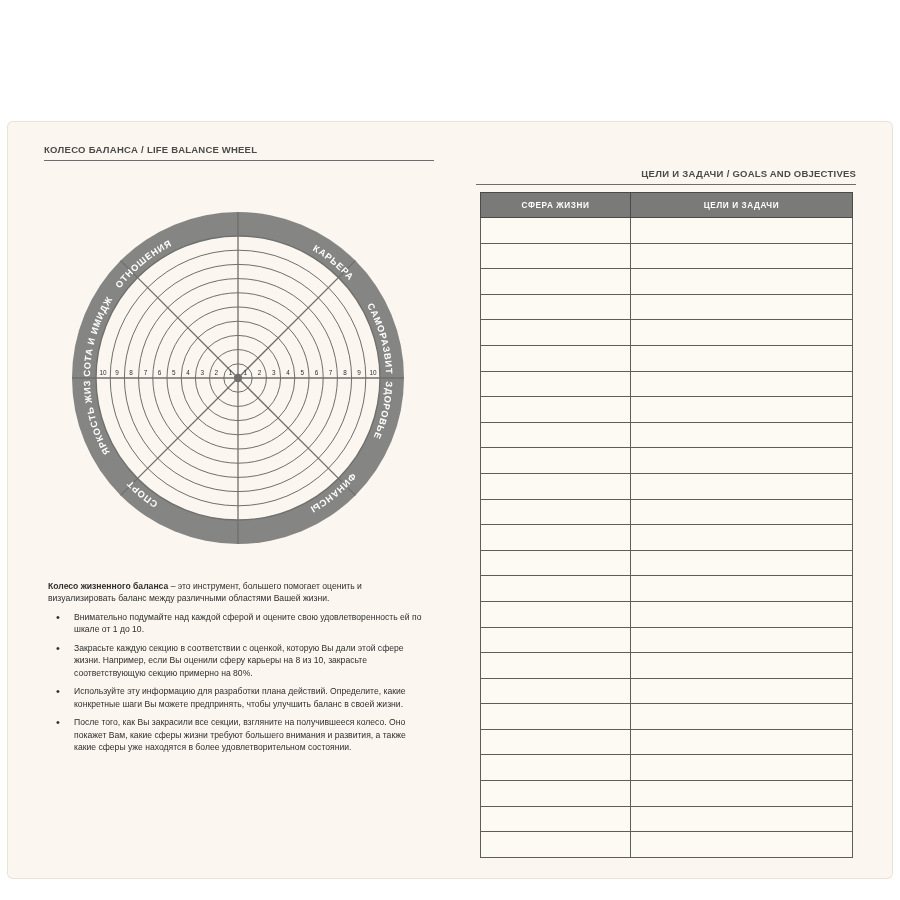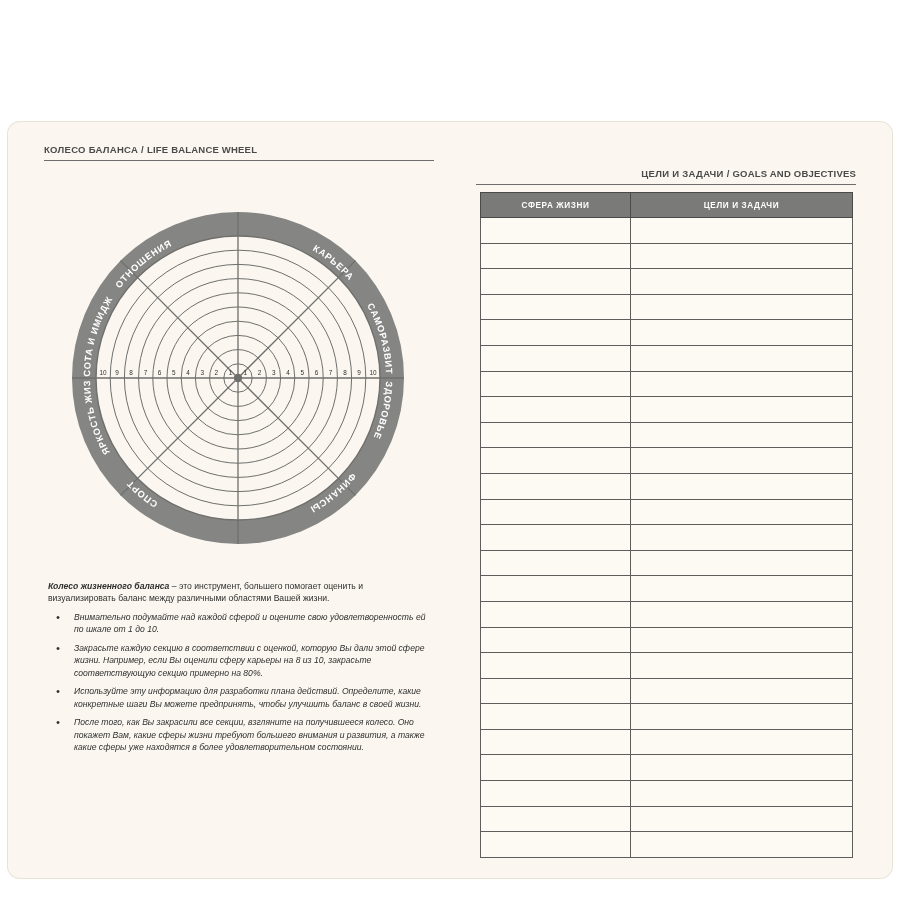--- a/index.html
+++ b/index.html
@@ -13,21 +13,21 @@
     font-family: "Liberation Sans", sans-serif;
     overflow: hidden;
   }
   .page {
     position: absolute;
     left: 8px;
     top: 122px;
     width: 884px;
     height: 756px;
     background: #fbf7f0;
-    border-radius: 12px;
+    border-radius: 5px;
     box-shadow: 0 0 0 1px #e9e2d6;
     overflow: hidden;
   }
   
   .col-left {
     position: absolute;
     left: 36px;
     top: 22px;
     width: 390px;
     height: 700px;
@@ -77,26 +77,25 @@
     left: 4px;
     top: 436px;
     width: 378px;
     font-size: 8.6px;
     line-height: 1.45;
     color: #2f2f2f;
   }
   .desc p.lead {
     margin: 0 0 6px 0;
   }
-  .desc .b { font-weight: bold; font-style: italic; }
+  .desc .b { font-weight: bold; }
   ul.bullets {
     margin: 0;
     padding: 0;
     list-style: none;
-    font-style: italic;
   }
   ul.bullets li {
     position: relative;
     padding-left: 26px;
     margin-bottom: 6px;
   }
   ul.bullets li:before {
     content: "•";
     position: absolute;
     left: 8px;

